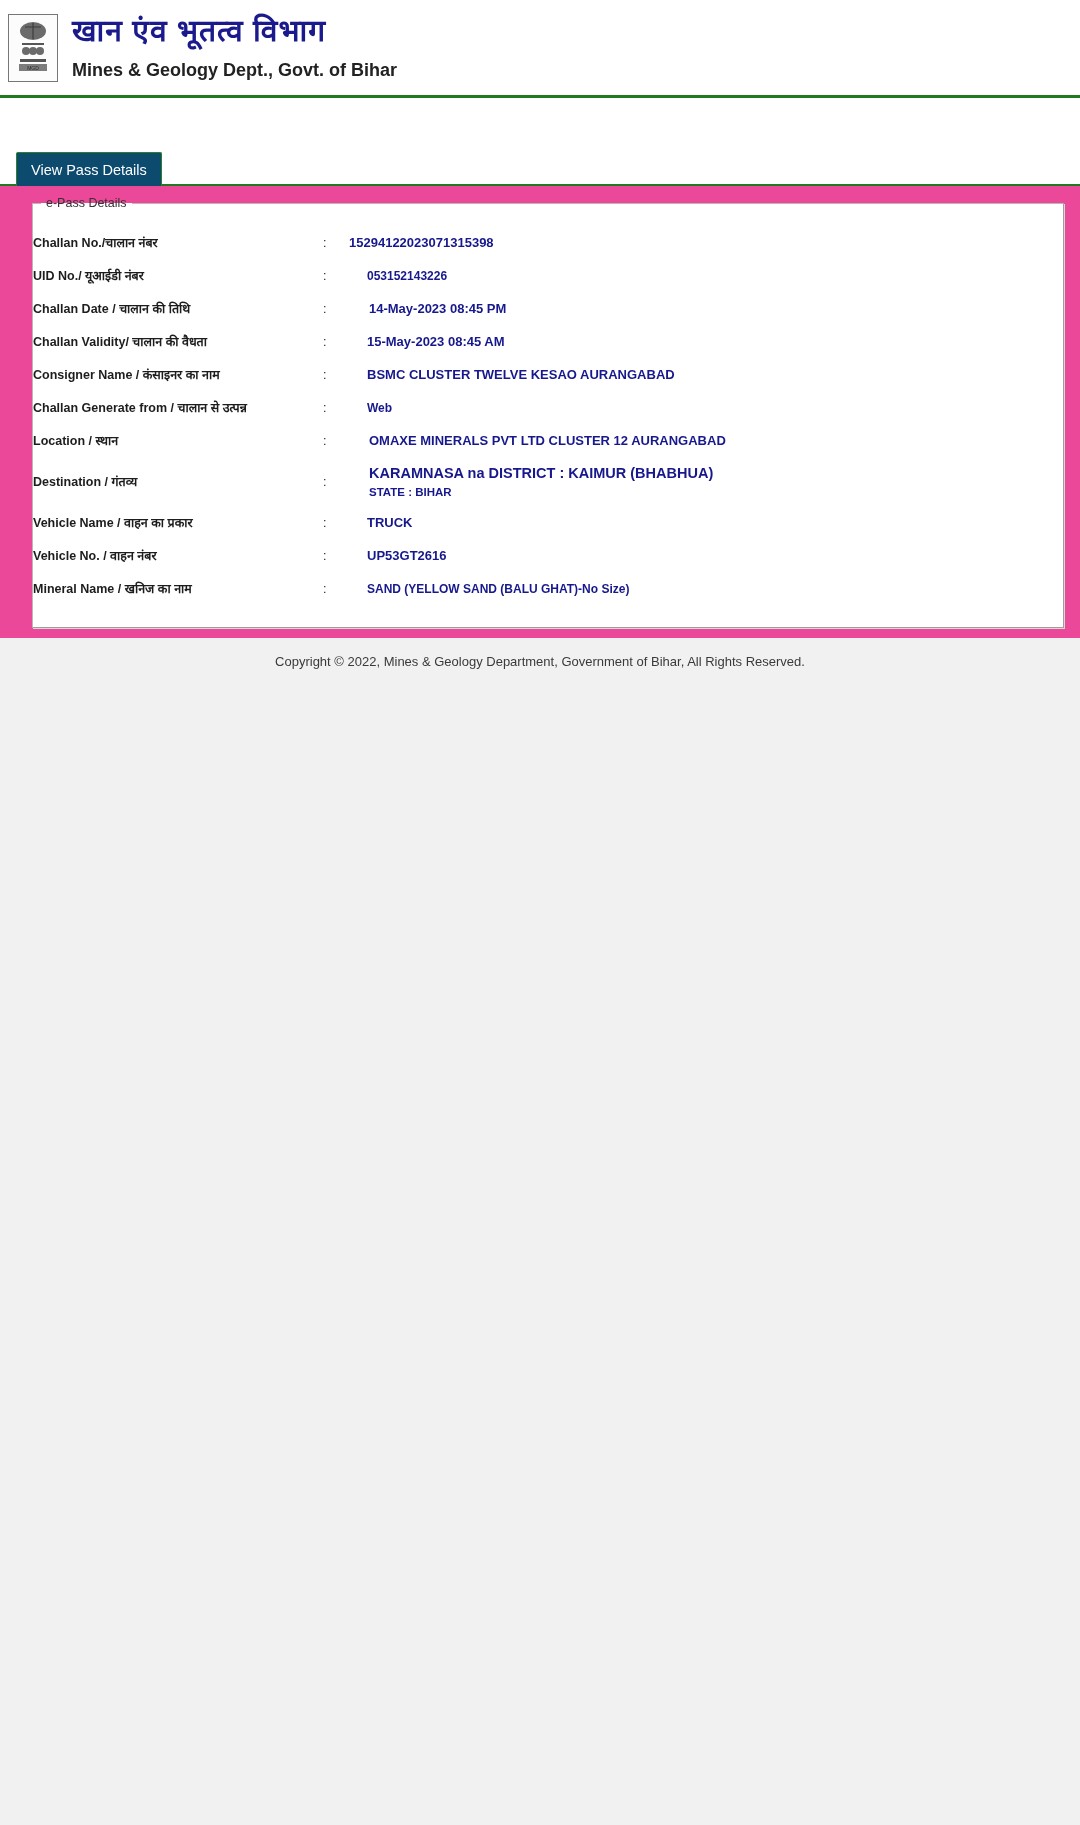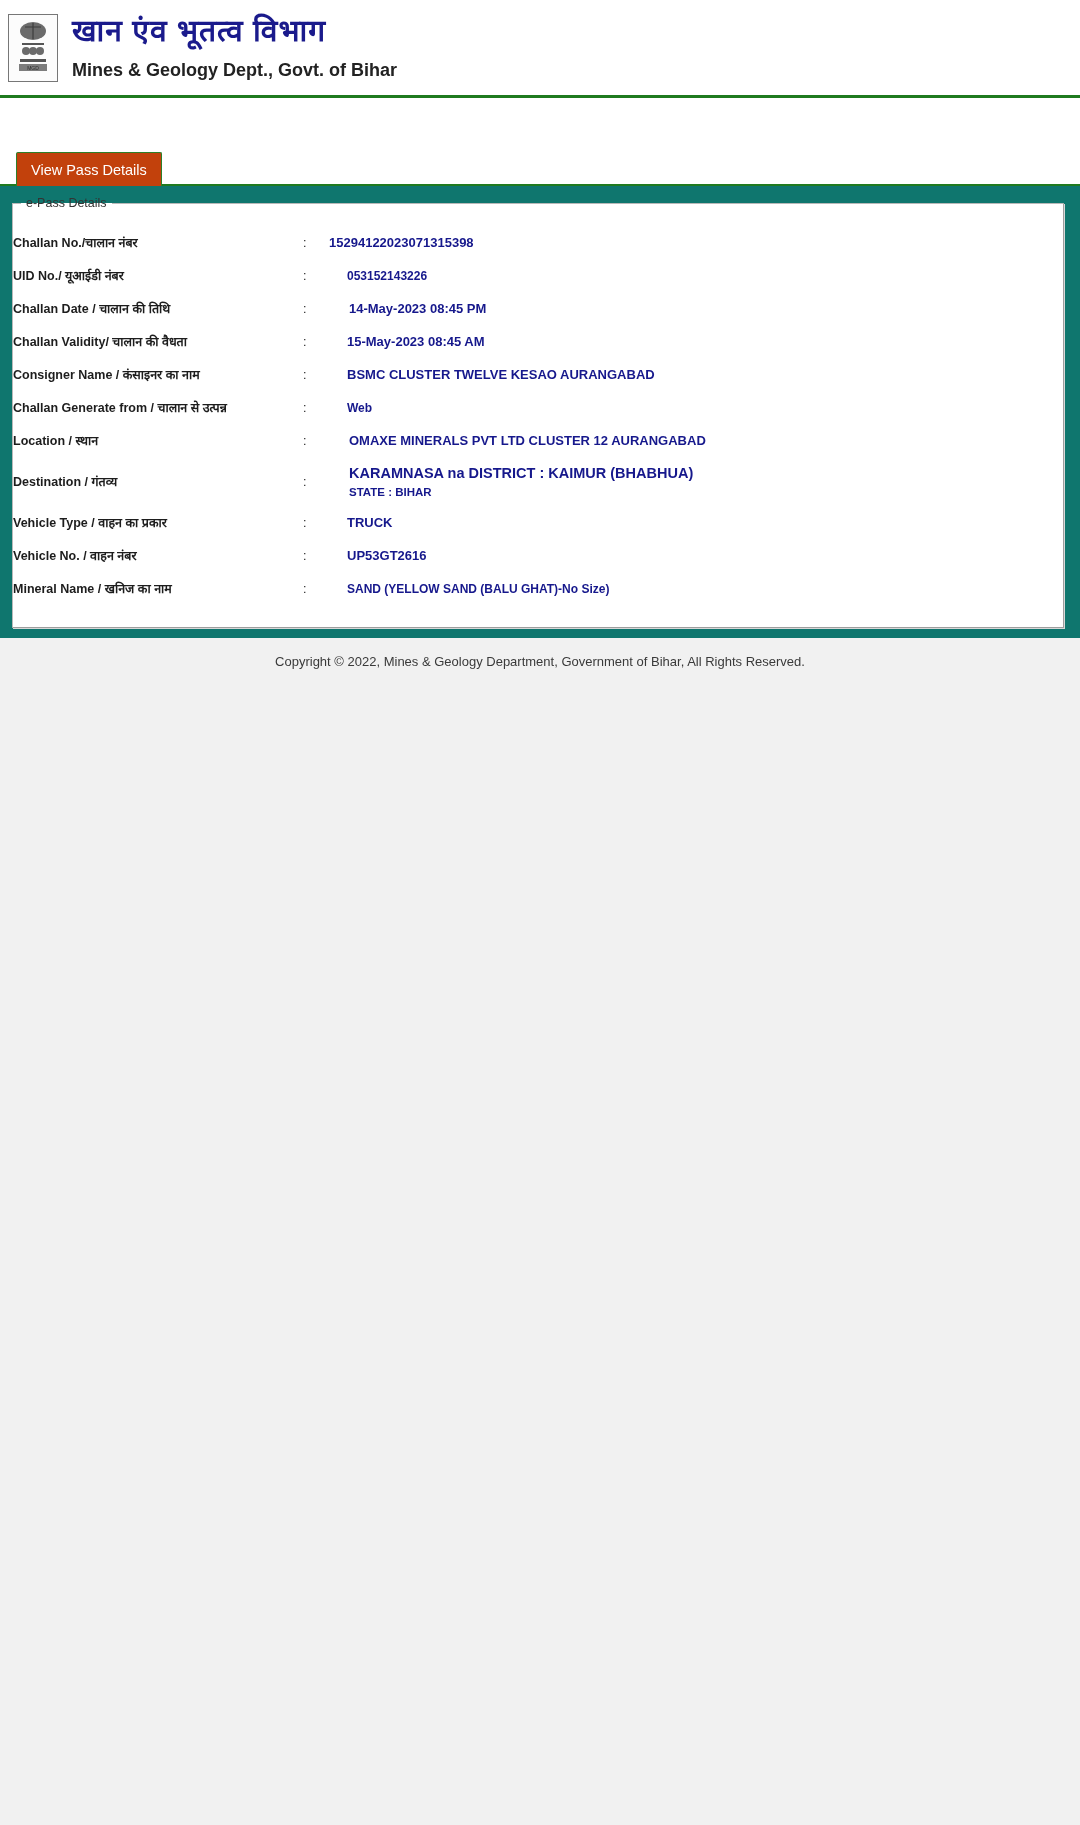--- a/index.html
+++ b/index.html
@@ -65,35 +65,35 @@
   .tabstrip {
     padding: 40px 0 0 16px;
     border-bottom: 2px solid #1f7a1f;
     background: #ffffff;
     height: 46px;
     box-sizing: content-box;
     display: flex;
     align-items: flex-end;
   }
   .tab {
-    background: #c2410c;
+    background: #0c4a6e;
     color: #ffffff;
     font-size: 14.5px;
     padding: 9px 14px 8px 14px;
     border: 1px solid #2d7f2a;
     border-bottom: none;
     border-radius: 2px 2px 0 0;
     cursor: pointer;
     position: relative;
     top: 2px;
   }
 
   .fieldset-wrap {
-    background: #0f766e;
-    padding: 10px 16px 10px 12px;
+    background: #ec4899;
+    padding: 10px 16px 10px 32px;
   }
   fieldset.epass {
     border: 1px solid #b9b9b9;
     border-right-color: #9e9e9e;
     border-bottom-color: #9e9e9e;
     margin: 0;
     padding: 10px 0 22px 0;
     background: #ffffff;
     box-shadow: 1px 1px 0 #d8d8d8;
   }
@@ -241,21 +241,21 @@
             </tr>
             <tr>
               <td class="label">Destination / गंतव्य</td>
               <td class="colon">:</td>
               <td class="value" style="padding-left:20px;">
                 <span class="val-normal-15">KARAMNASA na DISTRICT : KAIMUR (BHABHUA)</span>
                 <span class="dest-line2">STATE : BIHAR</span>
               </td>
             </tr>
             <tr>
-              <td class="label">Vehicle Type / वाहन का प्रकार</td>
+              <td class="label">Vehicle Name / वाहन का प्रकार</td>
               <td class="colon">:</td>
               <td class="value val-normal-15" style="padding-left:18px;">TRUCK</td>
             </tr>
             <tr>
               <td class="label">Vehicle No. / वाहन नंबर</td>
               <td class="colon">:</td>
               <td class="value val-red-mid" style="padding-left:18px;">UP53GT2616</td>
             </tr>
             <tr>
               <td class="label">Mineral Name / खनिज का नाम</td>

